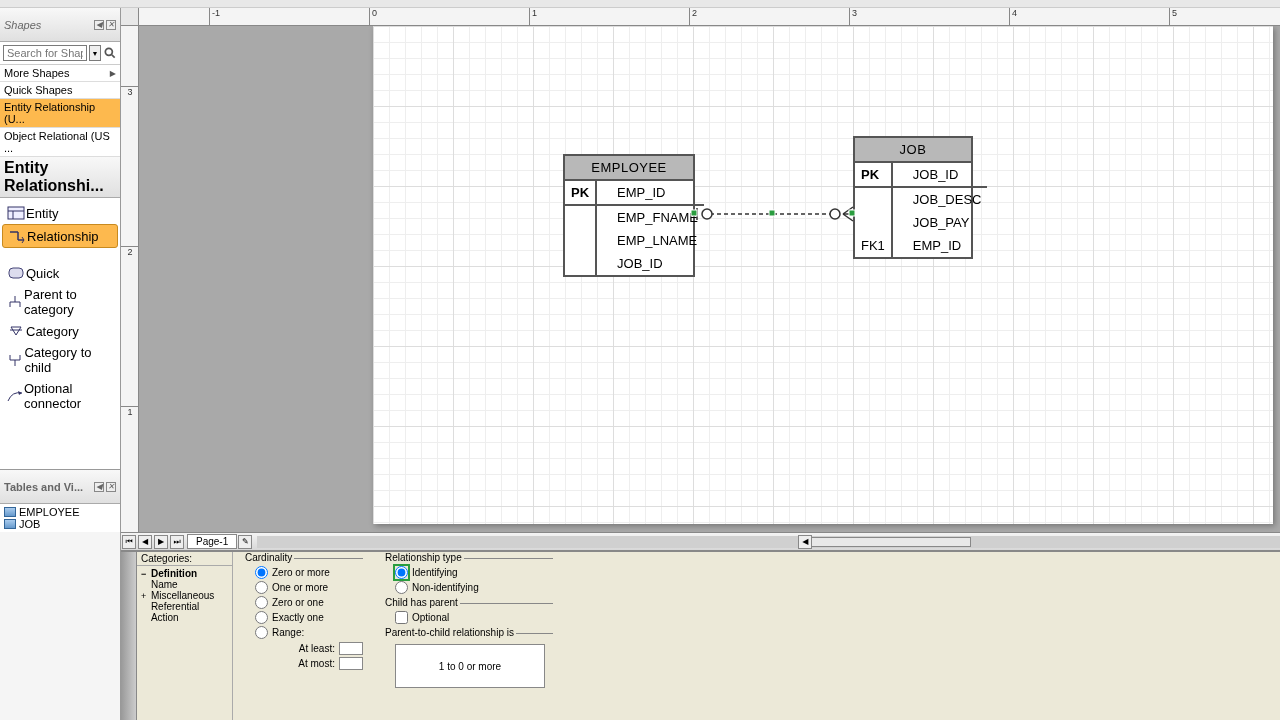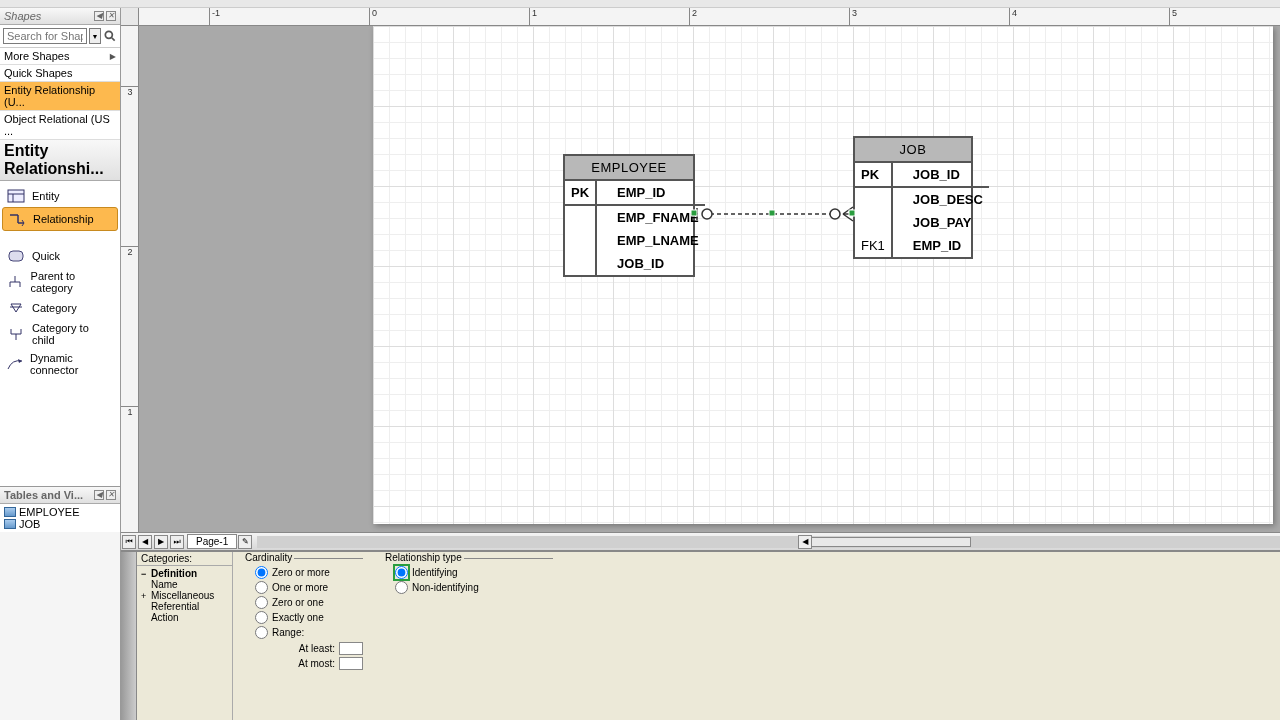--- a/index.html
+++ b/index.html
@@ -6,38 +6,38 @@
 body { width: 1280px; height: 720px; overflow: hidden; background: #fff; position: relative; }
 
 
 .top-strip { height: 8px; background: #e8e8e8; border-bottom: 1px solid #ccc; }
 
 
 .main-layout { display: flex; height: 524px; }
 
 
 .sidebar { width: 121px; background: #f5f5f5; border-right: 1px solid #999; display: flex; flex-direction: column; }
-.panel-header { background: linear-gradient(#f8f8f8,#e0e0e0); border-bottom: 1px solid #aaa; height: 17px; display: flex; align-items: center; padding: 0 4px; font-size: 11px; color: #666; font-style: italic; position: relative; }
+.panel-header { background: linear-gradient(#f8f8f8,#e0e0e0); border-bottom: 1px solid #aaa; height: 34px; display: flex; align-items: center; padding: 0 4px; font-size: 11px; color: #666; font-style: italic; position: relative; }
 .panel-header .ctrl { margin-left: auto; display: flex; gap: 2px; }
 .panel-header .ctrl span { width: 10px; height: 10px; border: 1px solid #888; background: #eee; font-size: 8px; line-height: 8px; text-align: center; cursor: pointer; }
 
 .search-row { display: flex; padding: 3px; gap: 2px; border-bottom: 1px solid #ccc; background: #fff; }
 .search-row input { flex: 1; border: 1px solid #7a7a7a; font-size: 11px; padding: 1px 3px; width: 70px; }
 .search-row .drop { width: 12px; border: 1px solid #7a7a7a; background: #eee; display: flex; align-items: center; justify-content: center; font-size: 7px; cursor: pointer; }
 .search-row .go { width: 14px; border: none; background: transparent; cursor: pointer; display: flex; align-items: center; justify-content: center; }
 
 .stencil-list { background: #fff; }
 .stencil-item { font-size: 11px; padding: 2px 4px; border-bottom: 1px solid #ddd; cursor: pointer; display: flex; align-items: center; justify-content: space-between; }
 .stencil-item.selected { background: #fdb94e; }
 .stencil-item .chev { font-size: 8px; color: #555; }
 
 .stencil-title { font-size: 16px; font-weight: bold; padding: 2px 4px; background: linear-gradient(#f8f8f8,#e0e0e0); border-bottom: 1px solid #aaa; }
 
 .shapes-area { flex: 1; background: #fff; overflow: auto; padding: 4px 2px; }
-.shape-item { display: flex; align-items: center; gap: 6px; padding: 3px 4px; font-size: 11px; cursor: pointer; border-radius: 3px; }
+.shape-item { display: flex; align-items: center; padding: 3px 4px; font-size: 13px; cursor: pointer; border-radius: 3px; }
 .shape-item.selected { background: #fdb94e; border: 1px solid #c88a1f; }
 .shape-icon { width: 20px; height: 16px; display: flex; align-items: center; justify-content: center; }
 .shape-icon svg { width: 18px; height: 14px; }
 
 .tables-panel { border-top: 1px solid #999; }
 .tables-list { background: #fff; font-size: 11px; padding: 2px; }
 .tables-list .row { display: flex; align-items: center; gap: 3px; padding: 0 2px; cursor: pointer; }
 .tables-list .ticon { width: 12px; height: 10px; background: linear-gradient(#aaccee,#6699cc); border: 1px solid #336699; }
 
 
@@ -53,21 +53,21 @@
 .grid { position: absolute; inset: 0; background-image: linear-gradient(#eee 1px, transparent 1px), linear-gradient(90deg, #eee 1px, transparent 1px); background-size: 16px 16px; }
 .grid-major { position: absolute; inset: 0; background-image: linear-gradient(#ddd 1px, transparent 1px), linear-gradient(90deg, #ddd 1px, transparent 1px); background-size: 80px 80px; }
 
 
 .entity { position: absolute; border: 2px solid #555; background: #fff; font-size: 13px; }
 .entity-header { background: #b8b8b8; text-align: center; font-weight: normal; padding: 4px 0; border-bottom: 2px solid #555; letter-spacing: 0.5px; }
 .entity-body { display: flex; border-radius: 16px; }
 .key-col { border-right: 2px solid #555; }
 .key-cell, .attr-cell { padding: 4px 6px; min-height: 22px; white-space: nowrap; }
 .pk-row { border-bottom: 2px solid #555; font-weight: bold; }
-.attr-cell { font-weight: bold; padding-left: 20px; }
+.attr-cell { font-weight: normal; padding-left: 20px; }
 
 
 .connector { position: absolute; z-index: 1; }
 .connector svg { overflow: visible; }
 
 
 .tab-bar { height: 18px; background: linear-gradient(#f4f4f4,#d8d8d8); border-top: 1px solid #888; display: flex; align-items: center; font-size: 10px; position: relative; margin-left: 121px; }
 .tab-bar .nav-btn { width: 14px; height: 14px; border: 1px solid #888; background: #eee; margin: 0 1px; display: flex; align-items: center; justify-content: center; cursor: pointer; font-size: 8px; }
 .tab-bar .tab { padding: 1px 8px; border: 1px solid #888; background: #fff; margin-left: 2px; cursor: pointer; }
 .tab-bar .scroll-area { flex: 1; margin-left: 4px; background: #d0d0d0; height: 12px; position: relative; display: flex; align-items: center; }
@@ -205,21 +205,21 @@
           </div>
         <span>Category to child</span>
       </div>
       <div class="shape-item">
         <div class="shape-icon">
             <svg viewBox="0 0 18 14">
               <path d="M2 12 Q6 2 16 4" fill="none" stroke="#336"></path>
               <polygon points="16,4 12,2 13,6" fill="#336"></polygon>
             </svg>
           </div>
-        <span>Dynamic connector</span>
+        <span>Optional connector</span>
       </div>
     </div>
     <div class="tables-panel">
       <div class="panel-header">
         <span style="font-weight:bold;font-style:normal">Tables and Vi...</span>
         <div class="ctrl">
           <span>◀</span>
           <span>✕</span>
         </div>
       </div>
@@ -397,15 +397,30 @@
           <div class="radio-row">
               <input type="radio" name="rel" checked="" style="outline: rgb(42, 157, 63) solid 2px; border-radius: 50%;">
               <span>Identifying</span>
             </div>
           <div class="radio-row">
               <input type="radio" name="rel" style="">
               <span>Non-identifying</span>
             </div>
         </div>
       </div>
+      <div class="fieldset-like" style="margin-top:8px">
+        <div class="legend">Child has parent</div>
+        <div class="fieldset-line">
+          <div class="check-row">
+              <input type="checkbox" style="">
+              <span>Optional</span>
+            </div>
+        </div>
+      </div>
+      <div class="fieldset-like" style="margin-top:8px">
+        <div class="legend">Parent-to-child relationship is</div>
+        <div class="fieldset-line">
+          <div class="rel-summary">1  to  0 or more</div>
+        </div>
+      </div>
     </div>
   </div>
 </div>
 
 </body></html>

